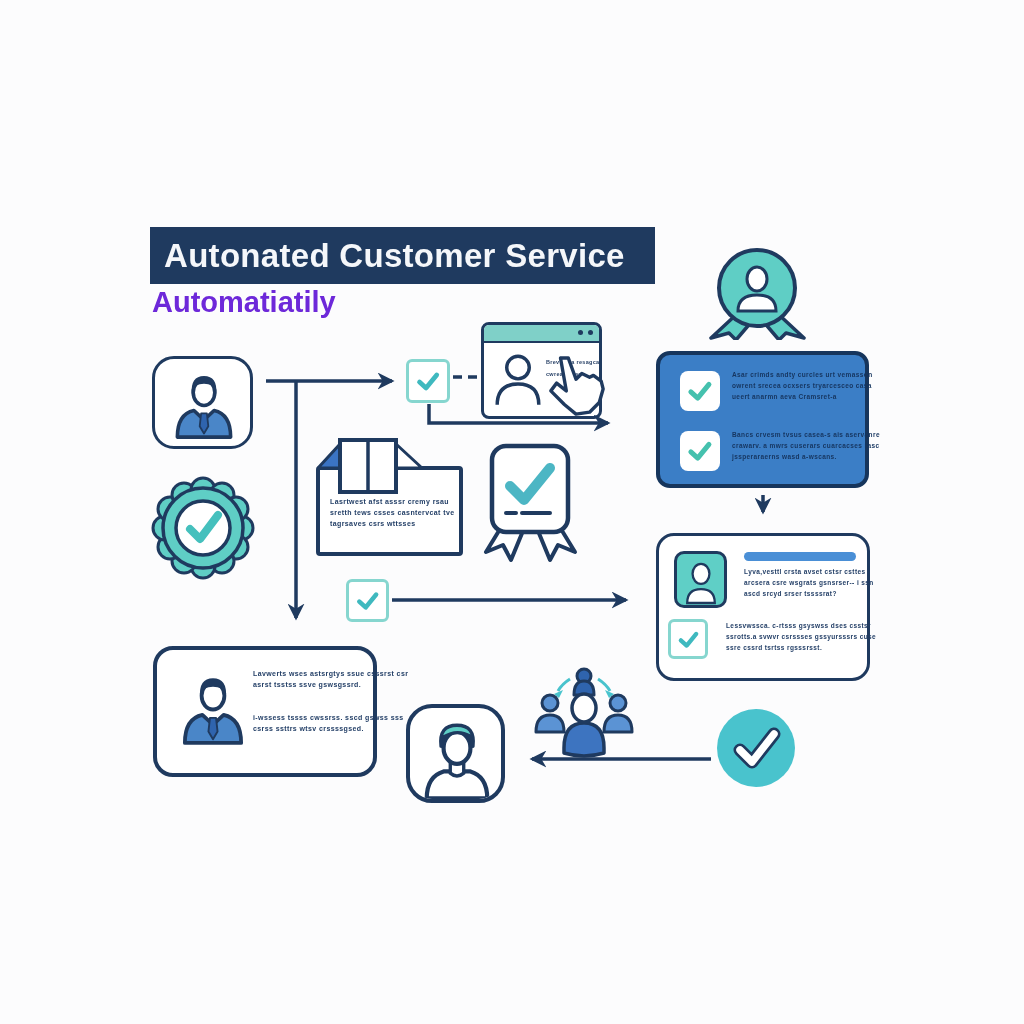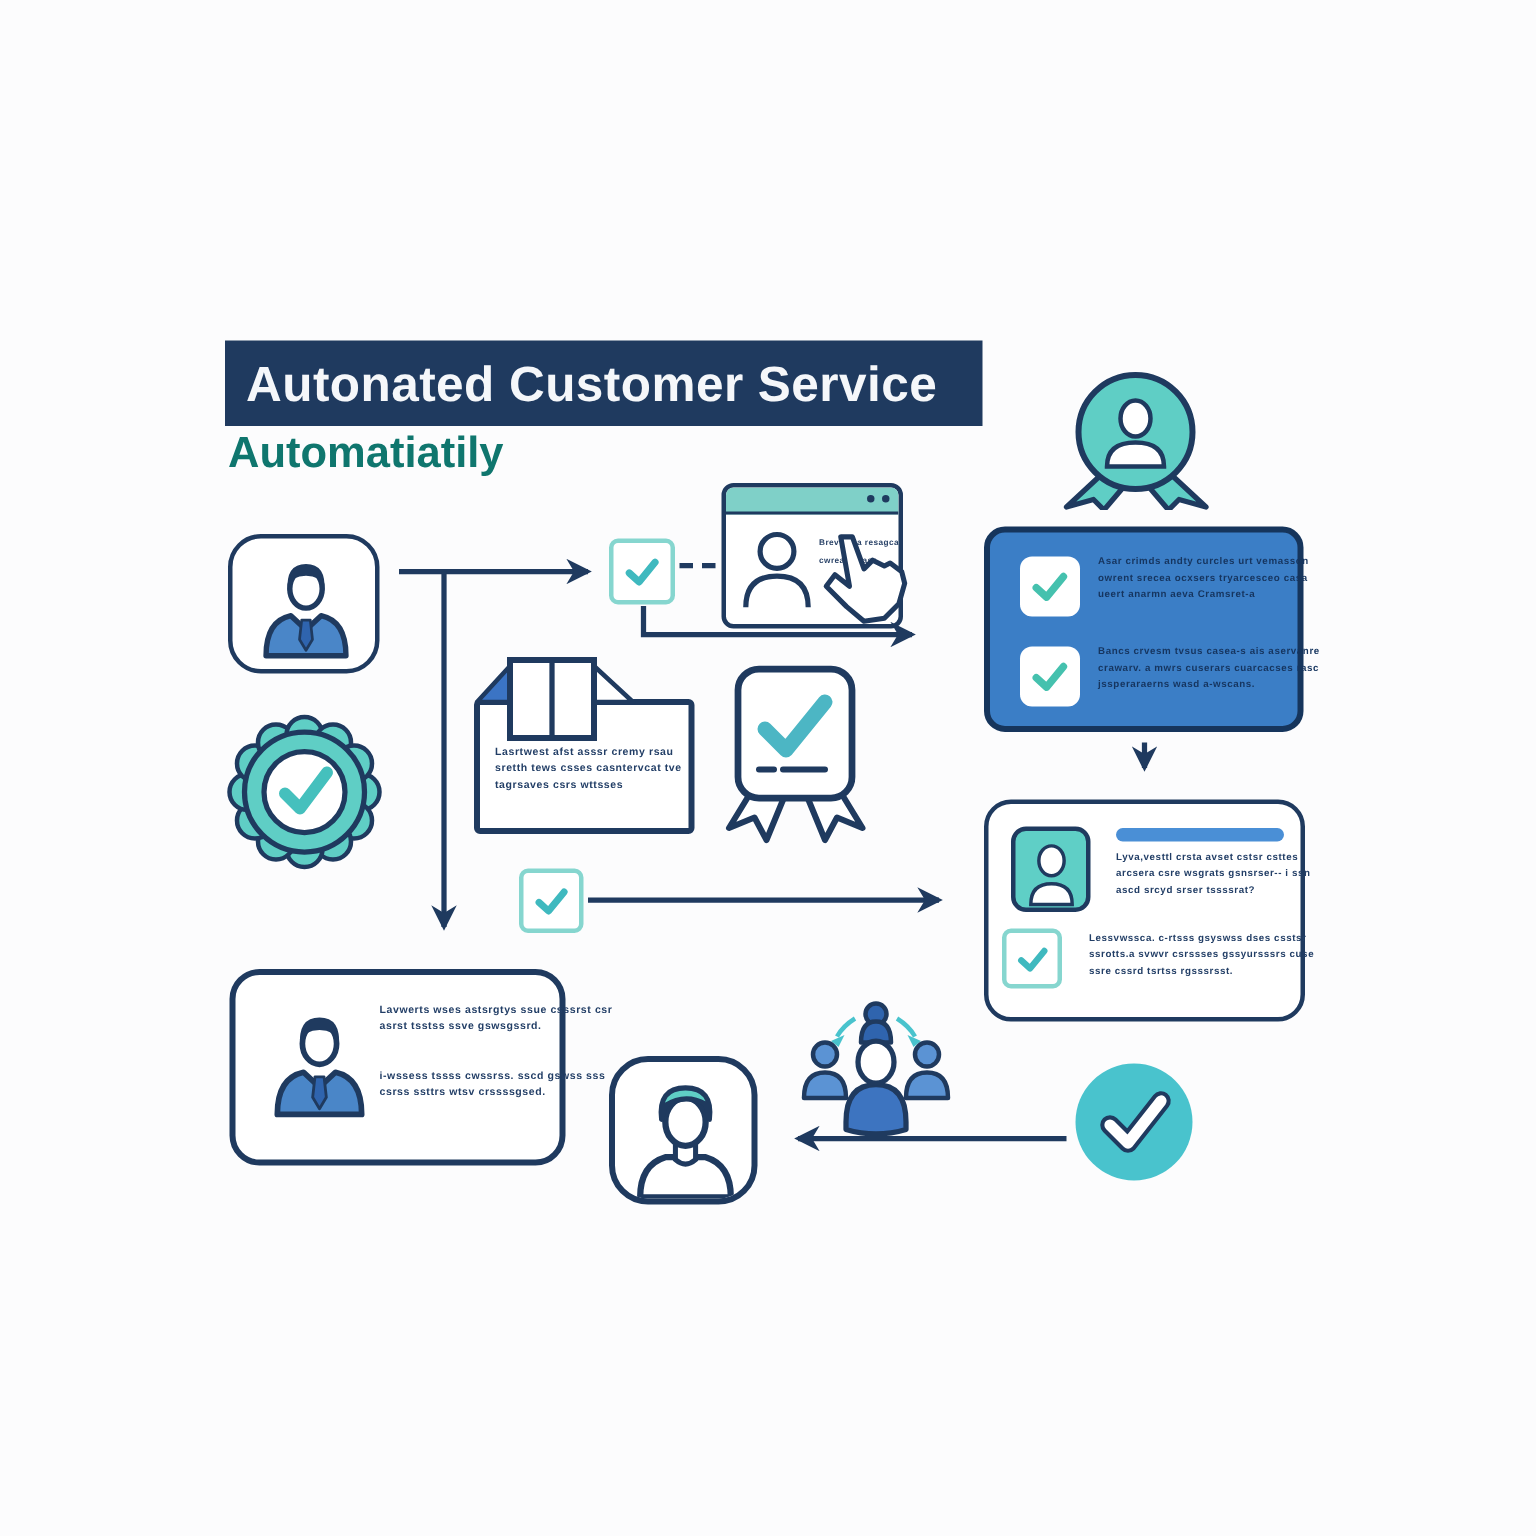--- a/index.html
+++ b/index.html
@@ -3,21 +3,21 @@
 <meta charset="utf-8">
 <style>
   html,body{margin:0;padding:0;background:#fcfcfd;}
   .canvas{position:relative;width:1024px;height:880px;background:#fcfcfd;
     font-family:"Liberation Sans",sans-serif;overflow:hidden;}
   .abs{position:absolute;}
   
   .banner{left:150px;top:227px;width:505px;height:57px;background:#1f3a5f;
     display:flex;align-items:center;padding-left:14px;box-sizing:border-box;}
   .banner span{color:#f5f7fa;font-size:33px;font-weight:700;letter-spacing:.3px;}
-  .subtitle{left:152px;top:286px;color:#0f766e;font-size:29px;font-weight:700;}
+  .subtitle{left:152px;top:286px;color:#6d28d9;font-size:29px;font-weight:700;}
   
   .card{background:#fff;border:4px solid #1f3a5f;box-sizing:border-box;}
   
   .gl{font-weight:700;color:#223e66;letter-spacing:.4px;white-space:nowrap;line-height:1.75;}
   .gl div{height:11px;}
   
   .cb{background:#fff;box-sizing:border-box;display:flex;align-items:center;justify-content:center;}
   .cb svg{width:78%;height:78%;}
   .cb-border{border:3px solid #86d6cf;border-radius:6px;color:#3fb9bf;}
   .cb-plain{border-radius:8px;color:#45c1ae;}

